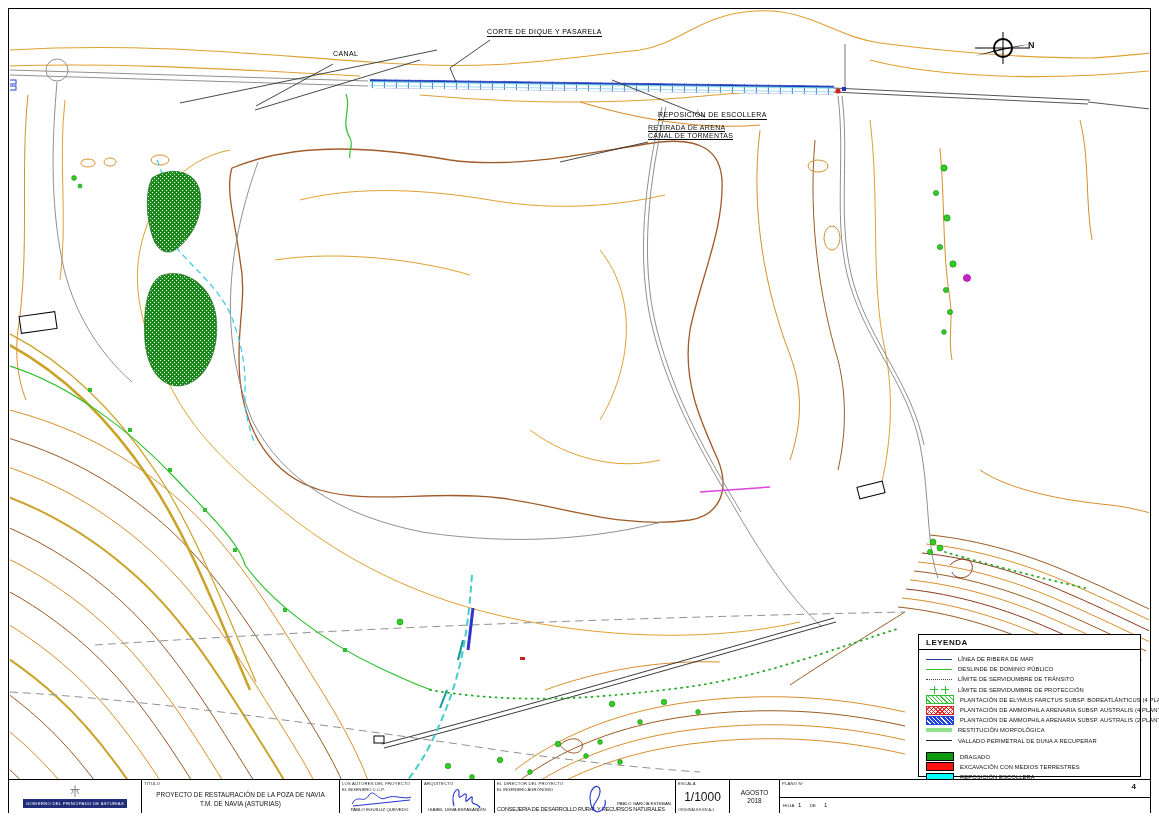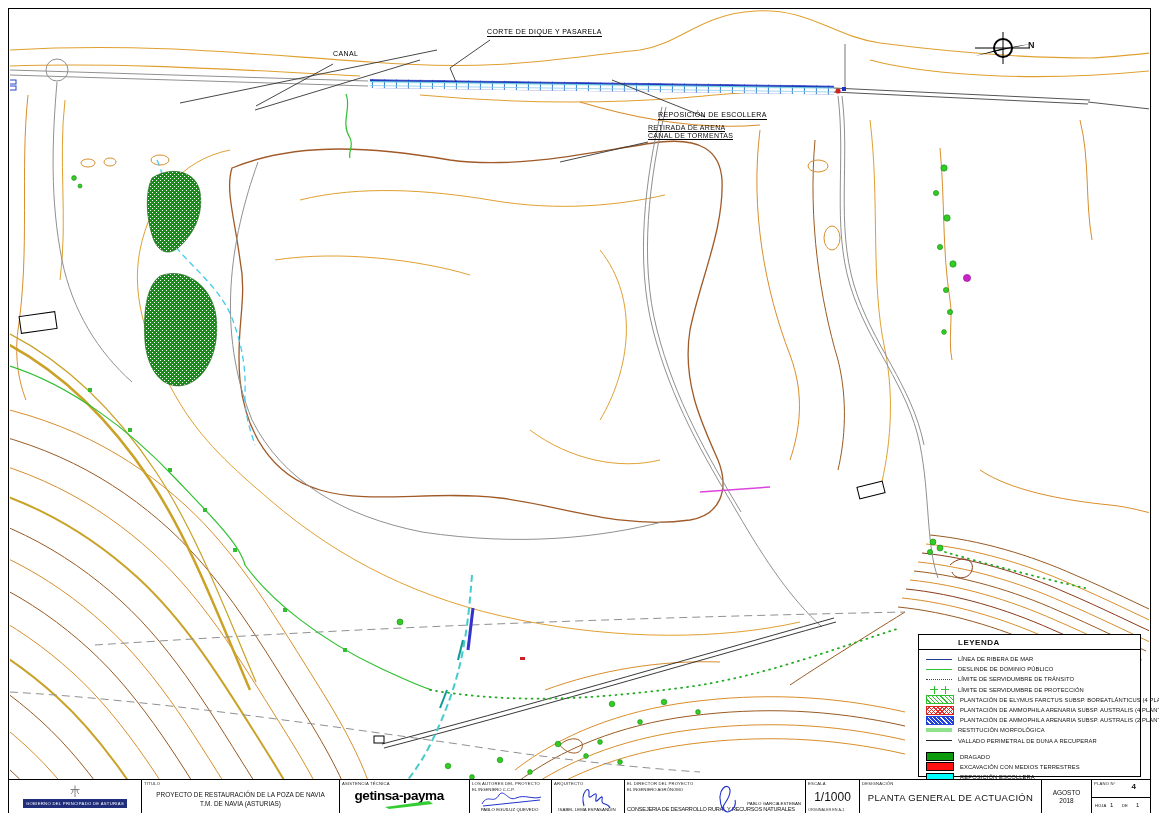--- a/index.html
+++ b/index.html
@@ -12,21 +12,21 @@
   
   .anno{position:absolute;font-size:7px;letter-spacing:.4px;color:#000;white-space:nowrap;z-index:5;}
   .anno.u{border-bottom:1px solid #000;padding-bottom:1px;}
   .anno2{position:absolute;z-index:5;}
   .anno2 div{font-size:7px;letter-spacing:.3px;border-bottom:1px solid #000;white-space:nowrap;width:max-content;}
   .compass-n{position:absolute;left:1028px;top:40px;font-size:9px;font-weight:bold;z-index:5;}
 
   
   .legend{position:absolute;left:918px;top:634px;width:223px;height:143px;background:#fff;
           border:1.4px solid #000;z-index:6;box-sizing:border-box;}
-  .legend-title{font-size:8px;font-weight:bold;padding:3px 0 2px 7px;letter-spacing:.5px;margin-left:32px;}
+  .legend-title{font-size:8px;font-weight:bold;padding:3px 0 2px 7px;letter-spacing:.5px;}
   .legend-rule{border-top:1.2px solid #000;margin:0;}
   .legend-items{padding:4px 2px 0 7px;}
   .lrow{display:flex;align-items:center;height:10.2px;}
   .lrow.gap{margin-top:6px;}
   .lsw{width:26px;min-width:26px;height:7px;margin-right:6px;position:relative;}
   .llab{font-size:5.8px;letter-spacing:.1px;white-space:nowrap;}
   .lsw[data-swatch="line-navy"]{height:0;border-top:1.6px solid #1F3D8C;}
   .lsw[data-swatch="line-green"]{height:0;border-top:1.4px solid #2FBF2F;}
   .lsw[data-swatch="line-dotted"]{height:0;border-top:1.6px dotted #444;}
   .lsw[data-swatch="line-cross-green"]{height:8px;background:
@@ -374,29 +374,20 @@
       <svg width="14" height="13" viewBox="0 0 14 13">
         <path d="M7,0.5 L7,12 M2.5,4.5 L11.5,4.5 M5,4.5 C5,7 4,8 3,9 M9,4.5 C9,7 10,8 11,9" stroke="#666" stroke-width="0.8" fill="none"></path>
       </svg>
       <div class="gov-bar">GOBIERNO DEL PRINCIPADO DE ASTURIAS</div>
     </div>
     <div class="cell titulo">
       <span class="clabel">TÍTULO</span>
       <div class="t1">PROYECTO DE RESTAURACIÓN DE LA POZA DE NAVIA</div>
       <div class="t2">T.M. DE NAVIA (ASTURIAS)</div>
     </div>
-    <div class="cell asist">
-      <span class="clabel">ASISTENCIA TÉCNICA</span>
-      <div class="gp-wrap">
-        <div class="gp-text">getinsa-payma</div>
-        <svg width="100" height="8" viewBox="0 0 100 8" style="display:block;margin-top:-2px">
-          <polygon points="30,6 74,0 78,3 34,8" fill="#33CC33"></polygon>
-        </svg>
-      </div>
-    </div>
     <div class="cell autores">
       <span class="clabel">LOS AUTORES DEL PROYECTO</span>
       <span class="clabel2">EL INGENIERO C.C.P.</span>
       <svg class="sig" style="left:8px;top:10px" width="66" height="18" viewBox="0 0 66 18">
         <path d="M4,14 C10,3 15,15 21,5 C26,-2 30,12 38,8 C47,4 55,10 63,7 M5,16 L62,10" stroke="#2233CC" stroke-width="1" fill="none"></path>
       </svg>
       <div class="name">PABLO EGUILUZ QUEVEDO</div>
     </div>
     <div class="cell arq">
       <span class="clabel">ARQUITECTO</span>
@@ -411,24 +402,20 @@
       <svg class="sig" style="left:72px;top:0px" width="46" height="34" viewBox="0 0 46 34">
         <path d="M26,30 C16,8 34,0 33,12 C32,22 22,26 28,31 C32,34 40,28 38,20" stroke="#2233CC" stroke-width="1.1" fill="none"></path>
       </svg>
       <div class="dname">PABLO GARCÍA ESTEBAN</div>
       <div class="org">CONSEJERIA DE DESARROLLO RURAL Y RECURSOS NATURALES</div>
     </div>
     <div class="cell escala">
       <span class="clabel">ESCALA</span>
       <div class="val">1/1000</div>
       <div class="note">ORIGINALES EN A-1</div>
-    </div>
-    <div class="cell desig">
-      <span class="clabel">DESIGNACIÓN</span>
-      <div class="val">PLANTA GENERAL DE ACTUACIÓN</div>
     </div>
     <div class="cell fecha">
       <div>AGOSTO</div>
       <div>2018</div>
     </div>
     <div class="cell plano">
       <div class="plano-top">
         <span class="clabel">PLANO N°</span>
         <span class="num">4</span>
       </div>

